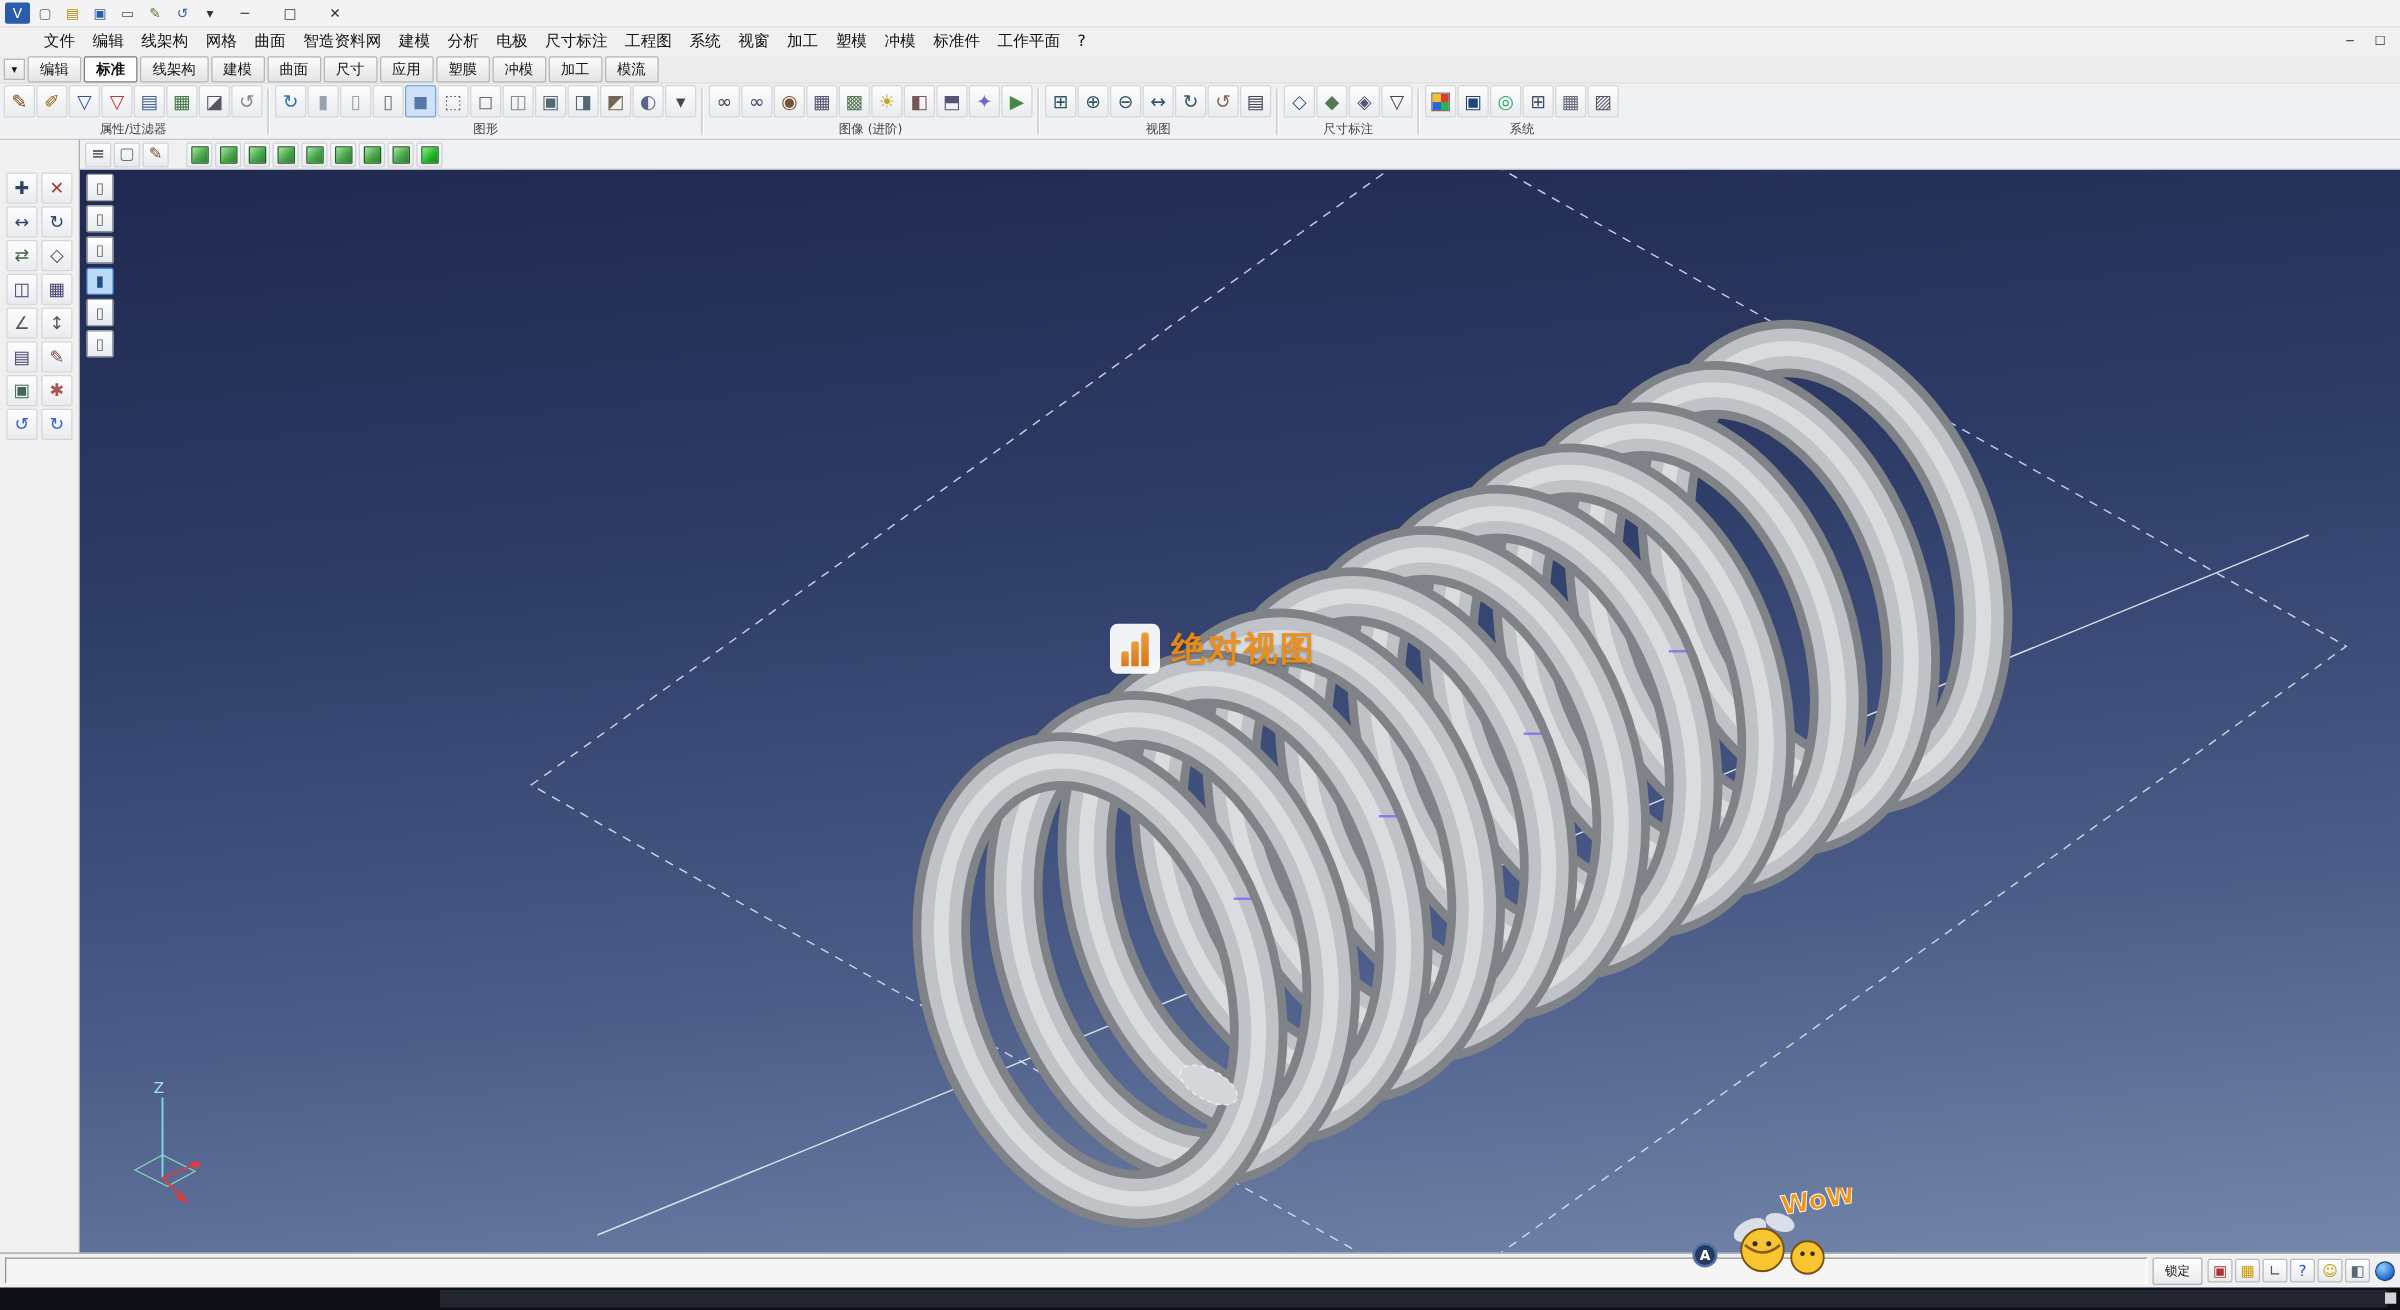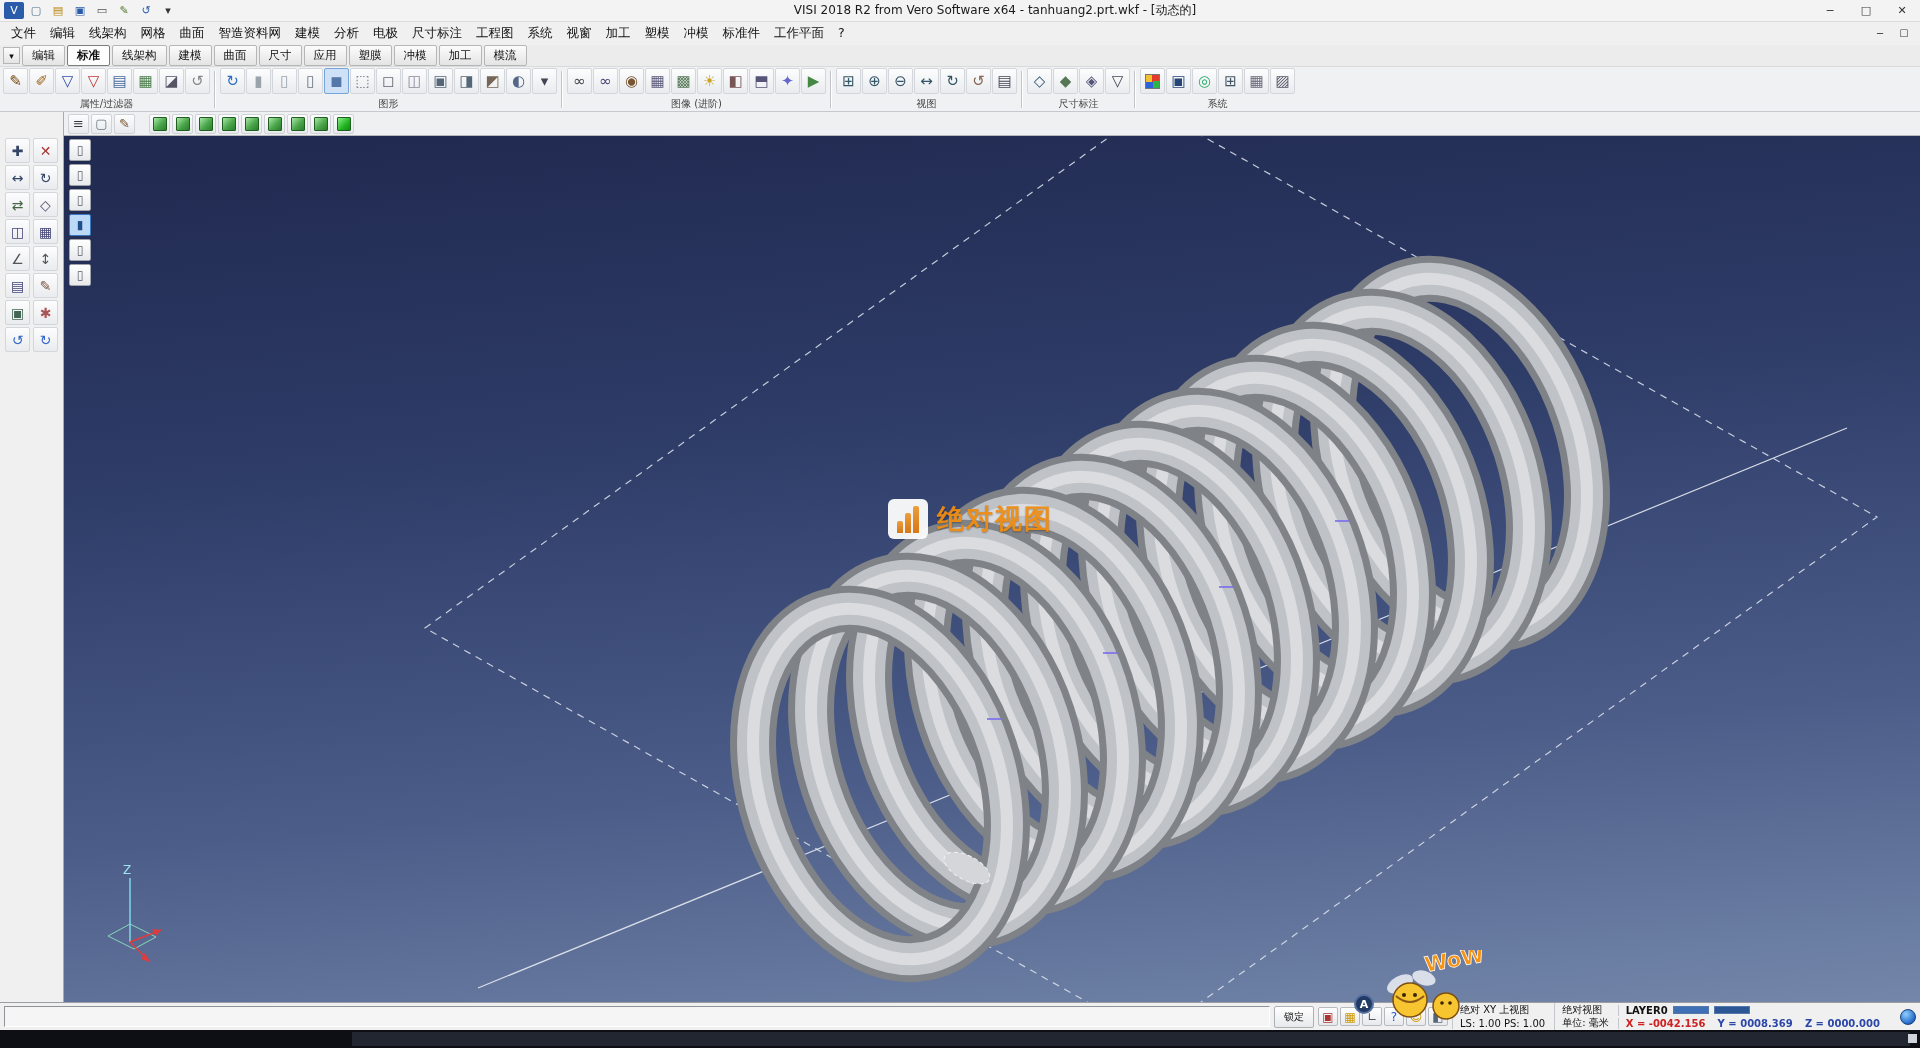--- a/index.html
+++ b/index.html
@@ -15,21 +15,21 @@
   .qa-btn { width: 20px; height: 17px; display: flex; align-items: center; justify-content: center;
     font-size: 11px; border-radius: 2px; }
   .title { flex: 1; text-align: center; font-size: 12px; color: #1a1a1a; white-space: nowrap; overflow: hidden; }
   .wctrls { display: flex; }
   .wbtn { width: 36px; height: 21px; display: flex; align-items: center; justify-content: center;
     font-size: 11px; color: #333; }
   .wbtn.small { width: 24px; height: 17px; font-size: 10px; }
 
   
   .menubar { height: 23px; display: flex; align-items: center; background: #f0f0f0; padding: 0 4px; }
-  .menu-items { display: flex; flex: 1; }
+  .menu-items { display: flex; flex: 1; margin-left: 24px; }
   .menu-item { padding: 3px 7px; font-size: 12.5px; cursor: default; }
   .doc-ctrls { display: flex; }
 
   
   .tabbar { height: 22px; display: flex; align-items: center; gap: 2px; background: #ececec;
     padding: 1px 3px; border-bottom: 1px solid #dadada; }
   .tab { display: flex; align-items: center; padding: 2px 9px; font-size: 11.5px;
     border: 1px solid #b6b6b6; border-radius: 2px; background: linear-gradient(#fcfcfc, #e4e4e4); }
   .tab.active { background: #fdfdfd; border-color: #7d7d7d; font-weight: bold; }
   .tab-dd { width: 17px; height: 17px; display: flex; align-items: center; justify-content: center;
@@ -124,21 +124,20 @@
     <div class="qa" id="qa">
         <span class="qa-btn" style="background: rgb(42, 92, 170); color: rgb(255, 255, 255); border-radius: 2px;">V</span>
         <span class="qa-btn" style="color: rgb(74, 106, 138);">▢</span>
         <span class="qa-btn" style="color: rgb(184, 134, 11);">▤</span>
         <span class="qa-btn" style="color: rgb(42, 92, 170);">▣</span>
         <span class="qa-btn" style="color: rgb(85, 85, 85);">▭</span>
         <span class="qa-btn" style="color: rgb(88, 122, 51);">✎</span>
         <span class="qa-btn" style="color: rgb(42, 92, 170);">↺</span>
         <span class="qa-btn" style="color: rgb(51, 51, 51);">▾</span>
       </div>
-    <div class="title">VISI 2018 R2 from Vero Software x64 - tanhuang2.prt.wkf - [动态的]</div>
     <div class="wctrls" id="wctrls">
         <span class="wbtn">─</span>
         <span class="wbtn">□</span>
         <span class="wbtn">✕</span>
       </div>
   </div>
 
   <div class="menubar">
     <div class="menu-items" id="menu-items">
         <div class="menu-item">文件</div>
@@ -416,36 +415,20 @@
     <div class="sb-field"></div>
     <div class="sb-lock">锁定</div>
     <div class="sb-icons" id="sb-icons">
         <span class="sbtn" style="color: rgb(170, 51, 51);">▣</span>
         <span class="sbtn" style="color: rgb(204, 153, 0);">▦</span>
         <span class="sbtn" style="color: rgb(85, 85, 85);">∟</span>
         <span class="sbtn" style="color: rgb(34, 85, 204);">?</span>
         <span class="sbtn" style="color: rgb(204, 153, 0);">☺</span>
         <span class="sbtn" style="color: rgb(85, 102, 119);">◧</span>
       </div>
-    <div class="sb-grid">
-      <div class="sb-cell">绝对 XY 上视图</div>
-      <div class="sb-cell">绝对视图</div>
-      <div class="sb-cell layer">
-        <span>LAYER0</span>
-        <span class="swatch s1"></span>
-        <span class="swatch s2"></span>
-      </div>
-      <div class="sb-cell">LS: 1.00 PS: 1.00</div>
-      <div class="sb-cell">单位: 毫米</div>
-      <div class="sb-cell coords">
-        <span class="cx">X = -0042.156</span>
-        <span class="cy">Y = 0008.369</span>
-        <span class="cz">Z = 0000.000</span>
-      </div>
-    </div>
     <div class="sb-globe"></div>
   </div>
 
   <div class="taskbar">
     <div class="tb-seg"></div>
     <div class="tb-sliver"></div>
   </div>
 
   <div class="assistant-a">A</div>
   <div class="mascot">

